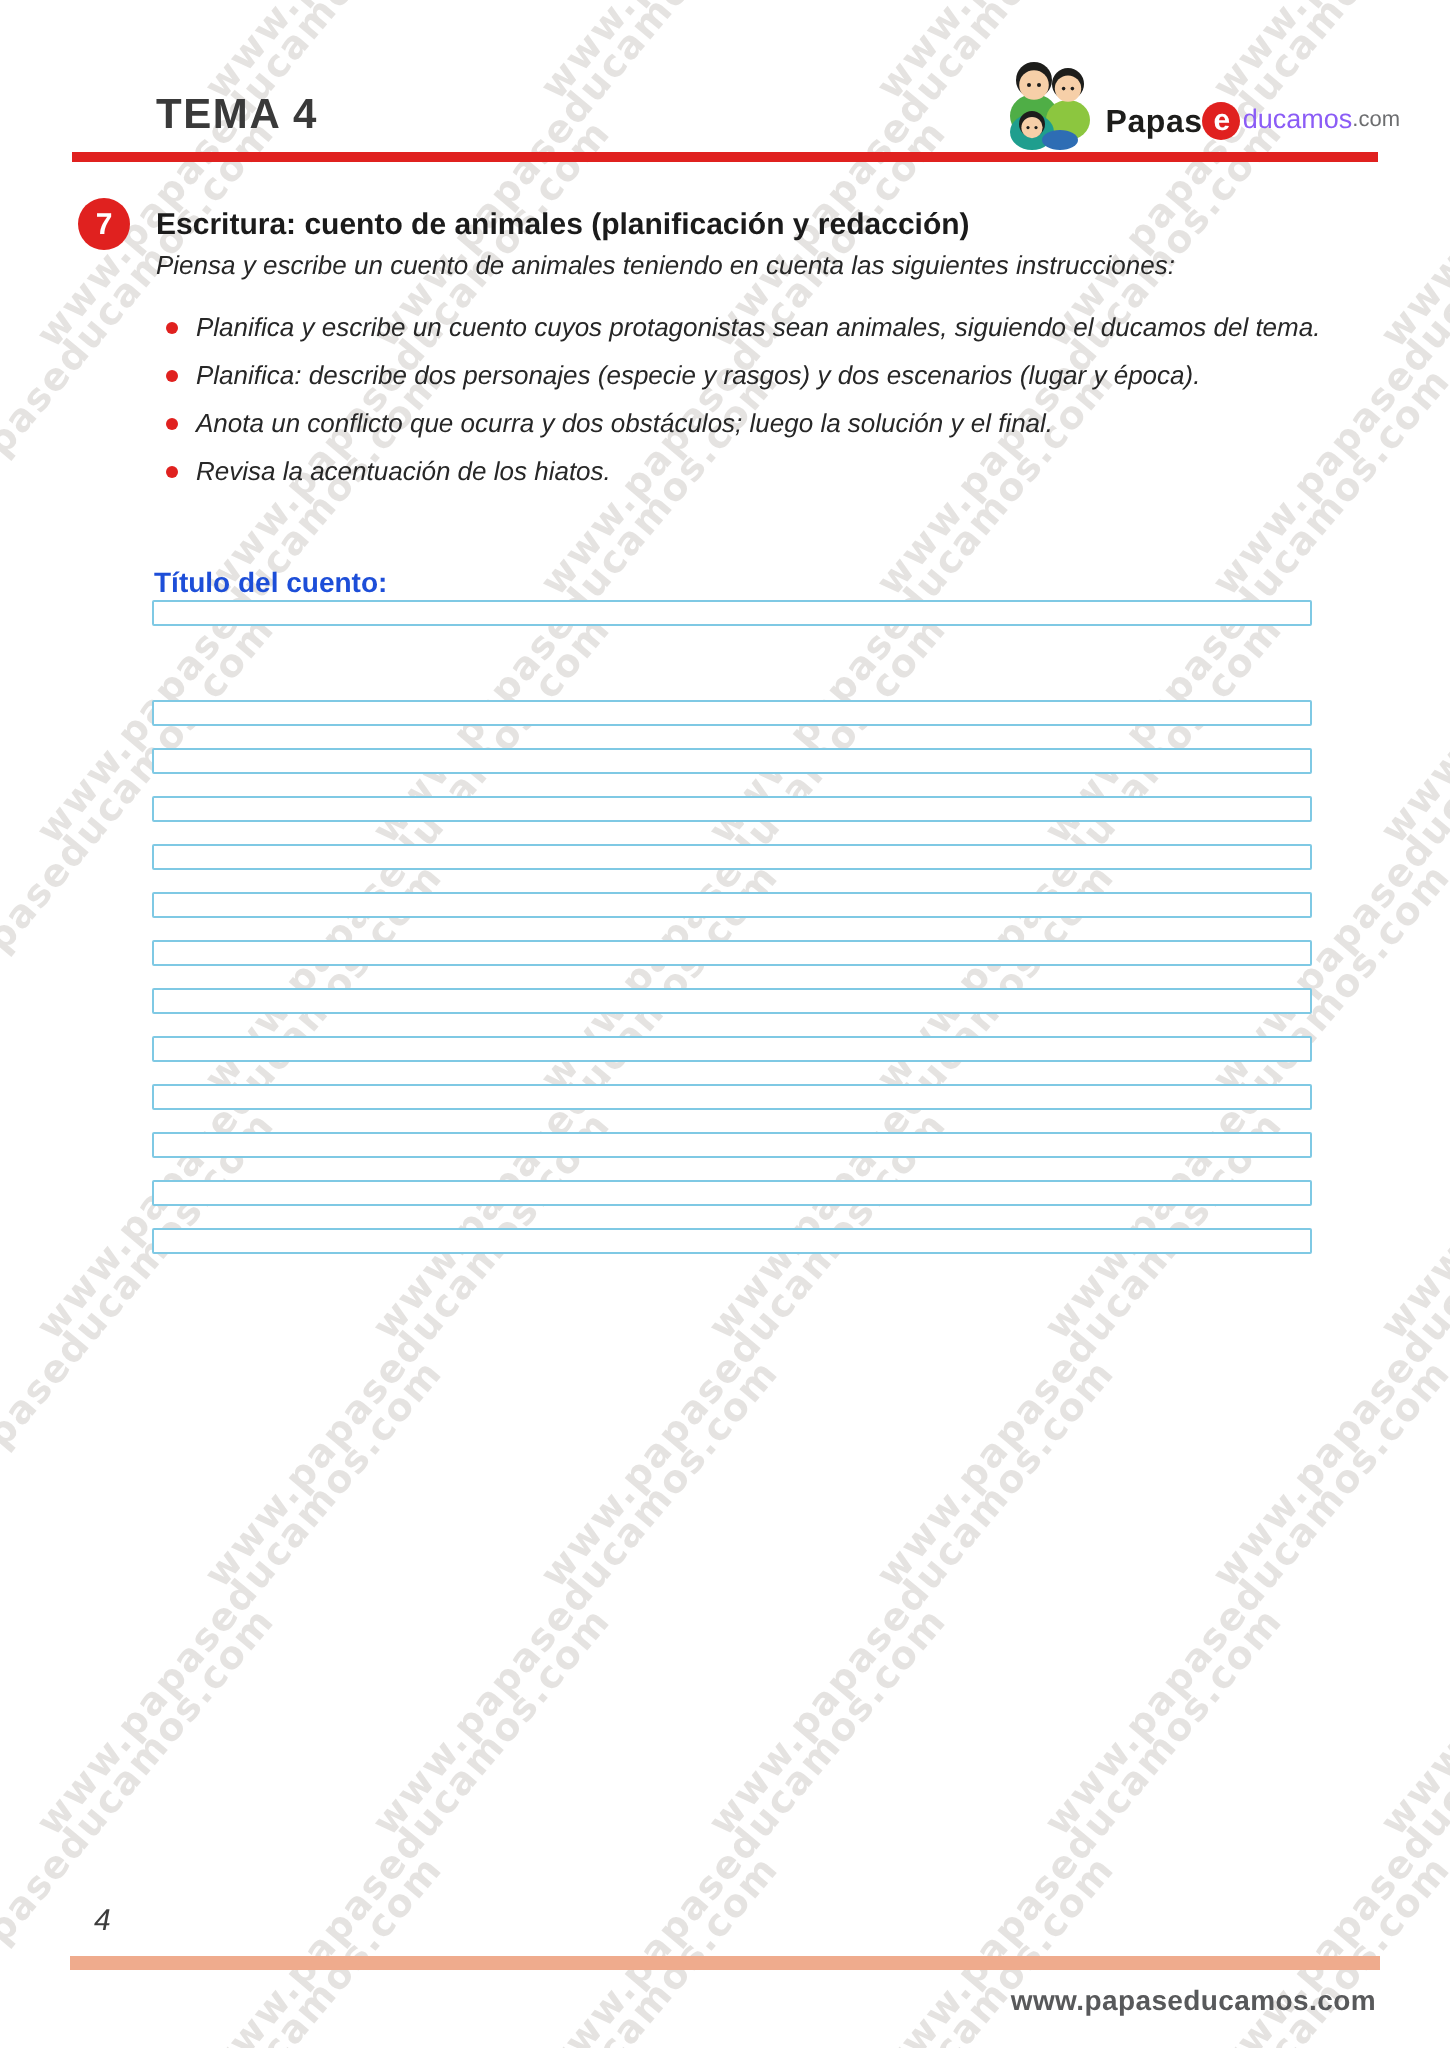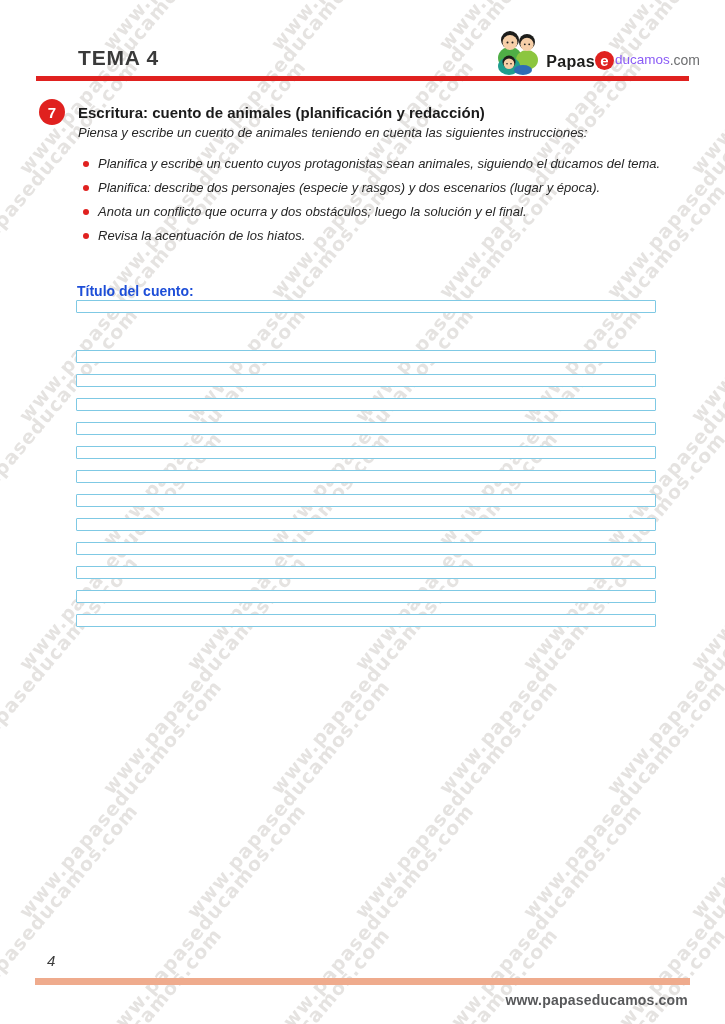--- a/index.html
+++ b/index.html
@@ -53,21 +53,21 @@
     margin-top:6px;
   }
   .logo-line2{display:flex;align-items:center;margin-top:2px;}
   .logo-e{
     display:inline-flex;align-items:center;justify-content:center;
     width:19px;height:19px;border-radius:50%;
     background:var(--red);color:#fff;font-weight:bold;font-size:15px;
     margin-right:1px;
   }
   .logo-ducamos{font-weight:normal;font-size:13.5px;color:#8b5cf6;}
-  .logo-tld{font-size:14px;color:#6d6e70;font-weight:normal;}
+  .logo-tld{font-size:11px;color:#6d6e70;font-weight:normal;}
 
   
   .badge{
     position:absolute;left:39px;top:99px;
     width:26px;height:26px;border-radius:50%;
     background:var(--red);color:#ffffff;
     display:flex;align-items:center;justify-content:center;
     font-weight:bold;font-size:15px;
   }
   .ex-heading{

